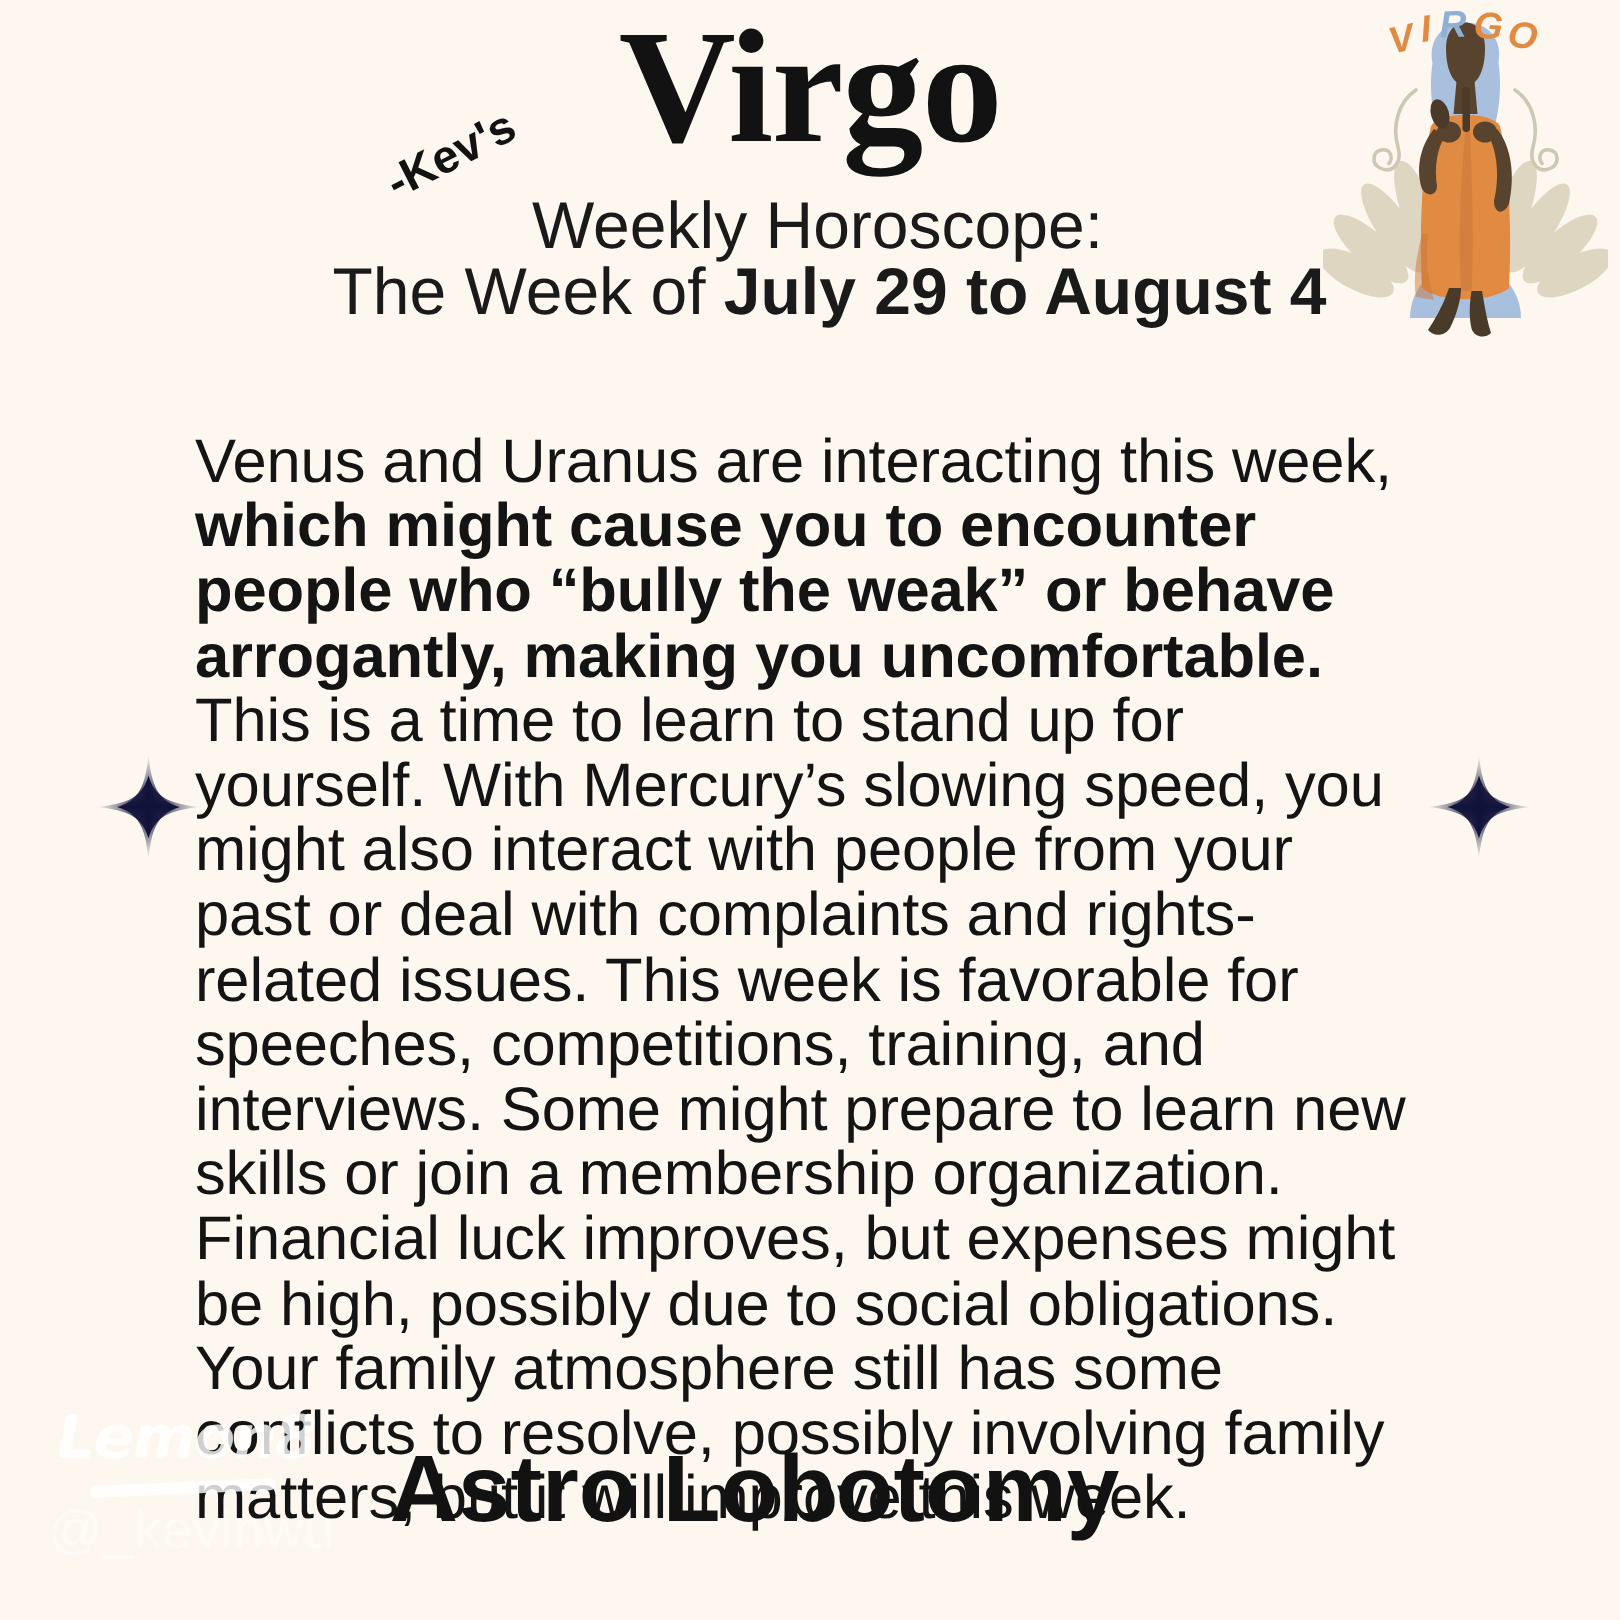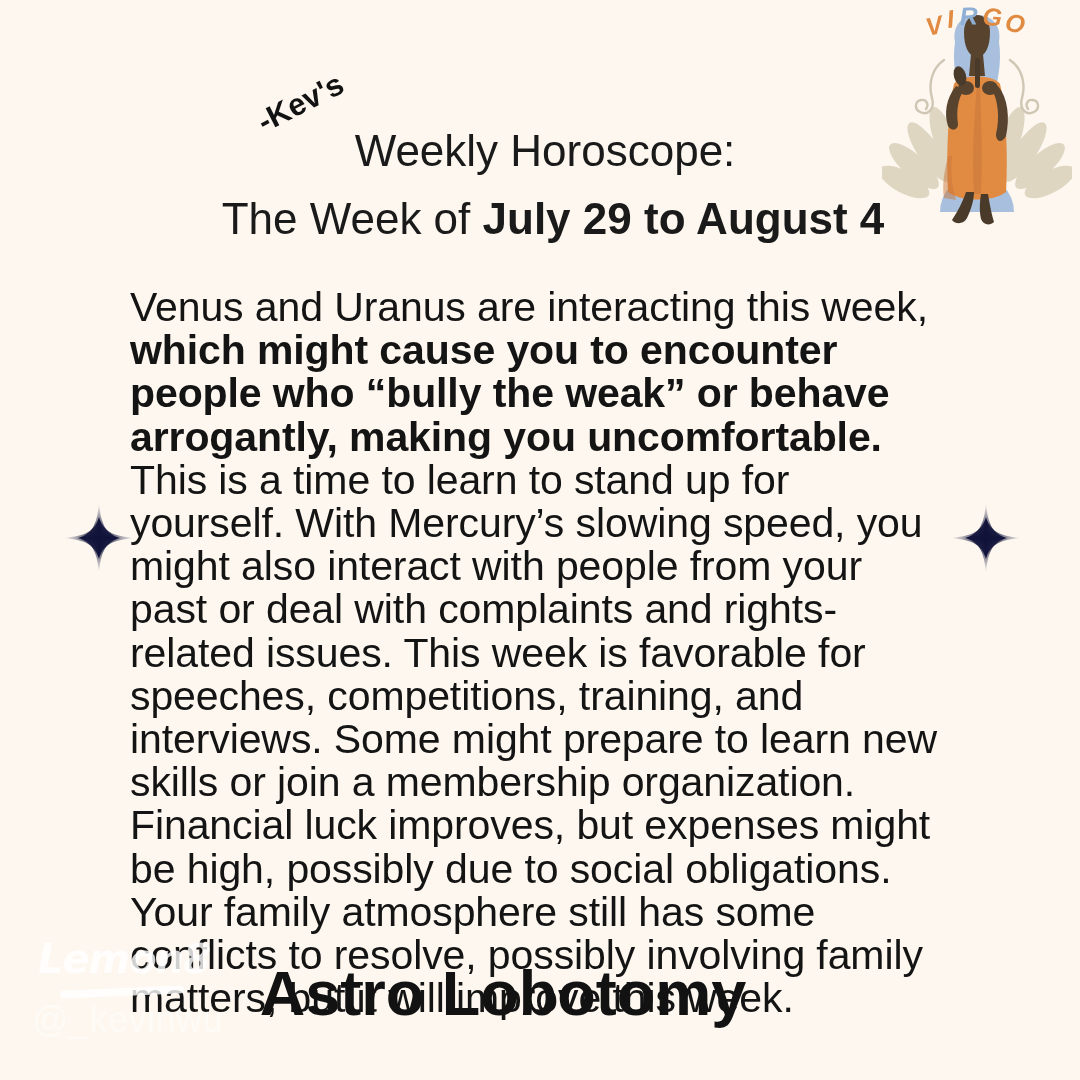--- a/index.html
+++ b/index.html
@@ -69,21 +69,21 @@
     font-weight: 400;
     font-size: 44px;
     line-height: 1.15;
     color: #1a1a1a;
     padding-left: 10px;
     box-sizing: border-box;
   }
 
   #subtitle-2 {
     position: absolute;
-    top: 194px;
+    top: 170px;
     left: 0;
     width: 1080px;
     text-align: center;
     font-family: "Liberation Sans", sans-serif;
     font-weight: 400;
     font-size: 44px;
     line-height: 1.15;
     color: #1a1a1a;
     padding-left: 26px;
     box-sizing: border-box;
@@ -180,20 +180,21 @@
     letter-spacing: 0.5px;
   }
 </style>
 </head>
 <body style="background: rgb(253, 247, 239);">
 
 <div id="card" style="background: rgb(253, 247, 239);">
 
   <div id="header">
 
+    <div id="title-virgo">Virgo</div>
 
     <div id="kev-tag">-Kev's</div>
 
     <div id="subtitle-1">Weekly Horoscope:</div>
 
     <div id="subtitle-2"><span>The Week of </span><b>July 29 to August 4</b></div>
 
     <div id="zodiac-illustration">
       <svg viewBox="0 0 190 226" xmlns="http://www.w3.org/2000/svg">
 

